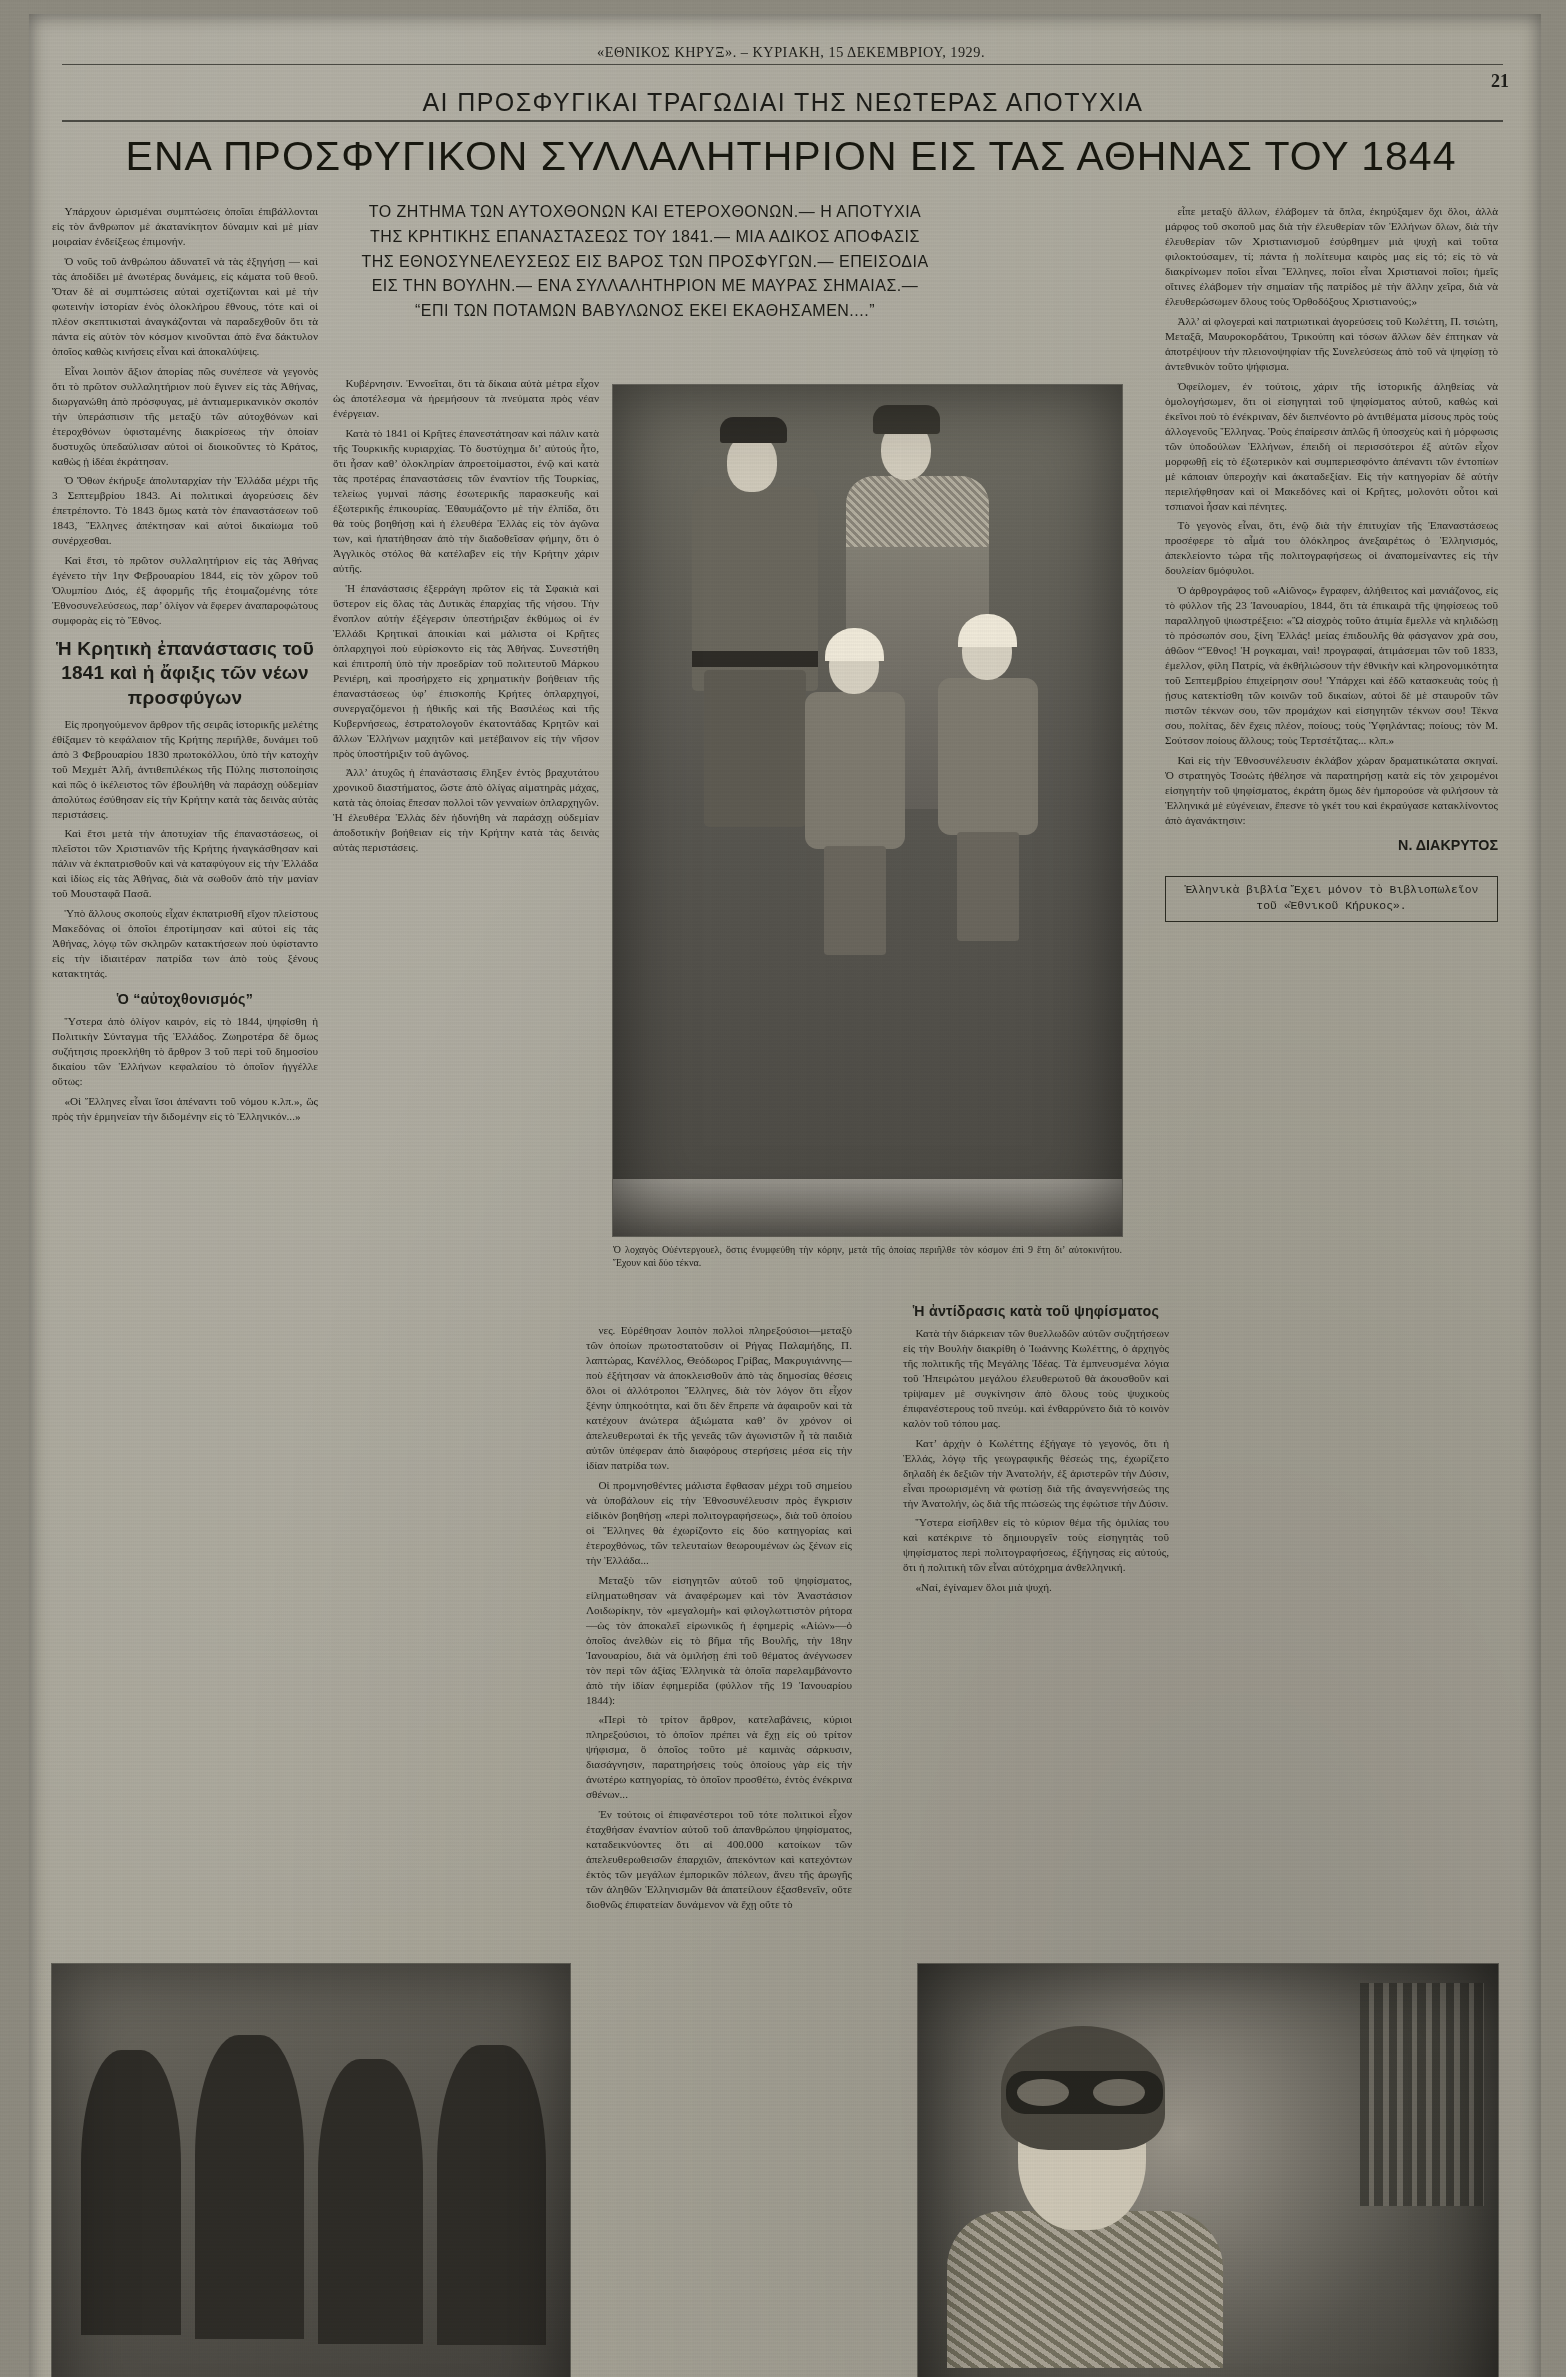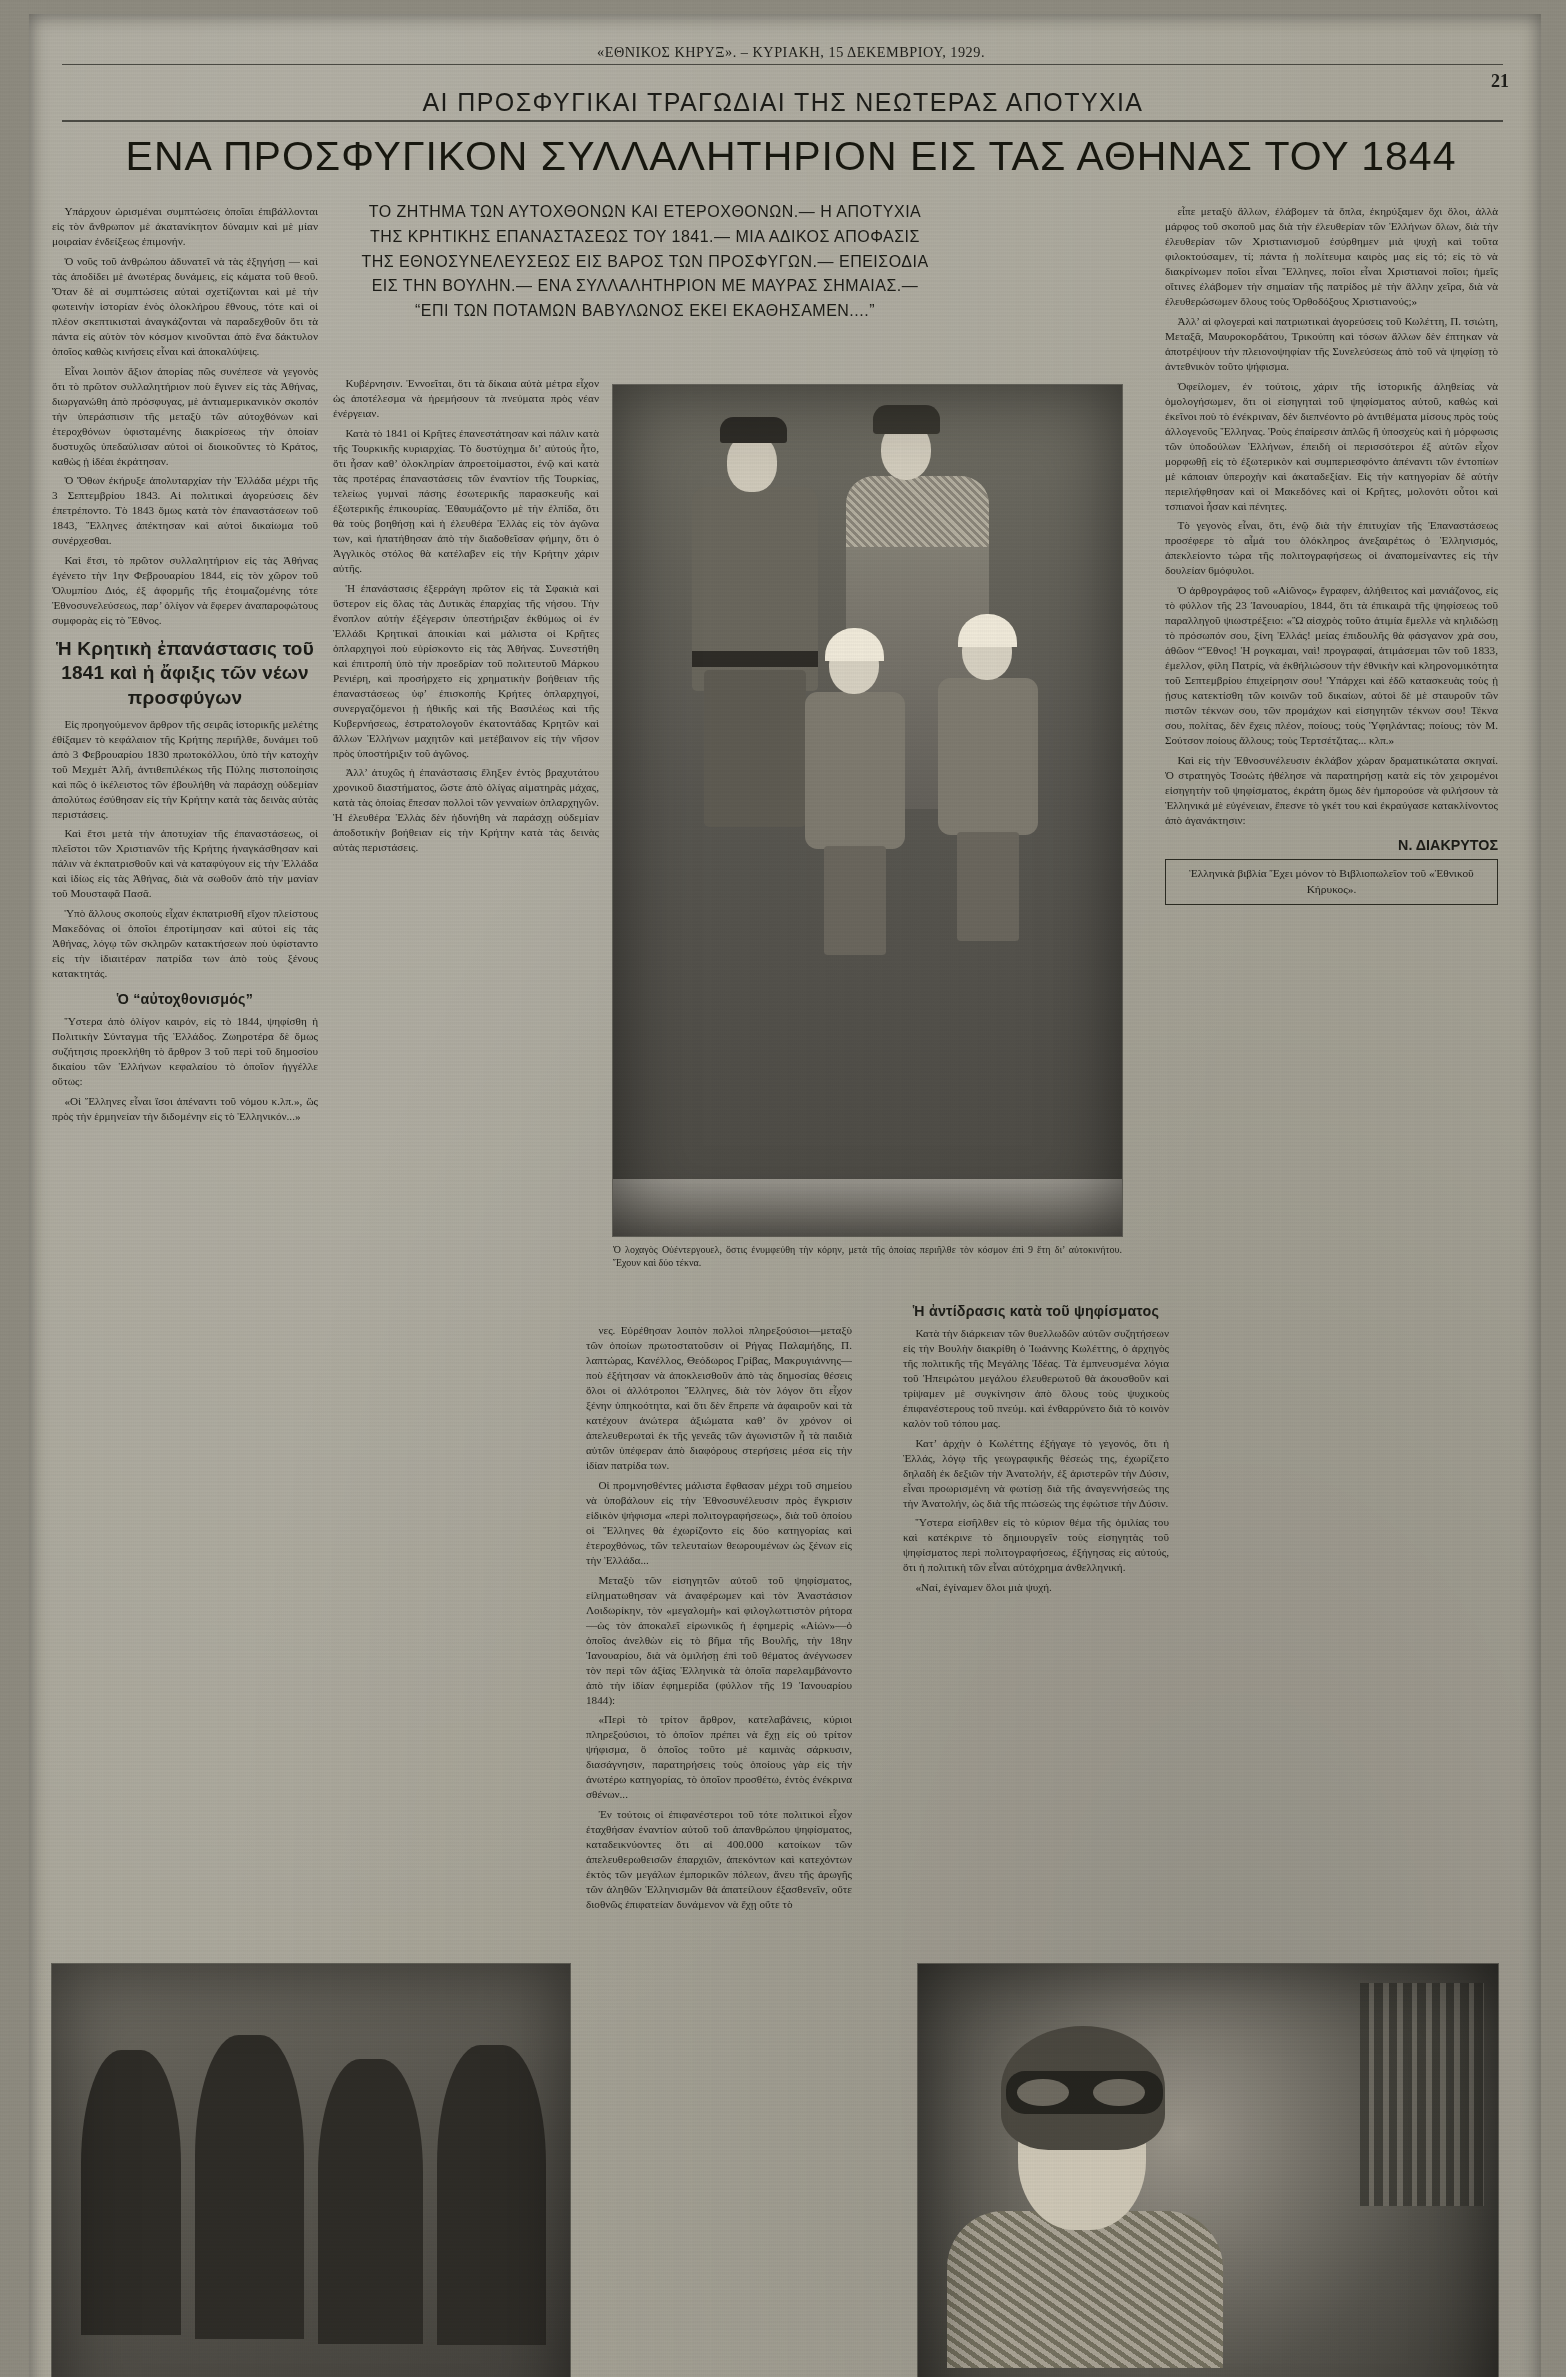--- a/index.html
+++ b/index.html
@@ -76,22 +76,22 @@
     font-family:"Liberation Sans", sans-serif;
     font-size:14.3px;font-weight:bold;text-align:center;line-height:1.3;
     margin:8.6px 0 5.7px 0;letter-spacing:0.2px;text-indent:0 !important;
   }
   .subhead.big{font-size:19px;}
   .signature{
     font-family:"Liberation Sans", sans-serif;
     font-size:14.3px;text-align:right;font-weight:bold;margin-top:7.6px;text-indent:0 !important;
   }
   .boxnote{
-    border:1.4px solid #2b2b22;padding:6.7px 5.7px;margin-top:4px;
-    font-family:Liberation Serif, serif;font-size:11.4px;text-align:center;line-height:1.35;text-indent:0 !important;
+    border:1.4px solid #2b2b22;padding:6.7px 5.7px;margin-top:21px;
+    font-family:Liberation Mono, monospace;font-size:11.4px;text-align:center;line-height:1.35;text-indent:0 !important;
   }
   
   .photo{
     position:absolute;
     background:#5c5a52;
     overflow:hidden;
     box-shadow:0 0 0 1px rgba(20,20,16,.5);
   }
   .caption{
     position:absolute;
@@ -198,21 +198,21 @@
       <div class="legs"></div>
       <div class="head"></div>
       <div class="hair"></div>
     </div>
     <div class="vig"></div>
   </div>
   <div class="caption" style="left:613px;top:1243px;width:509px;">Ὁ λοχαγὸς Οὐέντεργουελ, ὅστις ἐνυμφεύθη τὴν κόρην, μετὰ τῆς ὁποίας περιῆλθε τὸν κόσμον ἐπὶ 9 ἔτη δι’ αὐτοκινήτου. Ἔχουν καὶ δύο τέκνα.</div>
 
   <div class="col" style="left:586px;top:1293px;width:266px;height:637px;margin-top:30px;">
     <p>νες. Εὑρέθησαν λοιπὸν πολλοὶ πληρεξούσιοι—μεταξὺ τῶν ὁποίων πρωτοστατοῦσιν οἱ Ρήγας Παλαμήδης, Π. λαπτώρας, Κανέλλος, Θεόδωρος Γρίβας, Μακρυγιάννης—ποὺ ἐξήτησαν νὰ ἀποκλεισθοῦν ἀπὸ τὰς δημοσίας θέσεις ὅλοι οἱ ἀλλότροποι Ἕλληνες, διὰ τὸν λόγον ὅτι εἶχον ξένην ὑπηκοότητα, καὶ ὅτι δὲν ἔπρεπε νὰ ἀφαιροῦν καὶ τὰ κατέχουν ἀνώτερα ἀξιώματα καθ’ ὃν χρόνον οἱ ἀπελευθερωταὶ ἐκ τῆς γενεᾶς τῶν ἀγωνιστῶν ἦ τὰ παιδιὰ αὐτῶν ὑπέφεραν ἀπὸ διαφόρους στερήσεις μέσα εἰς τὴν ἰδίαν πατρίδα των.</p>
-    <p>Οἱ προμνησθέντες μάλιστα ἔφθασαν μέχρι τοῦ σημείου νὰ ὑποβάλουν εἰς τὴν Ἐθνοσυνέλευσιν πρὸς ἔγκρισιν εἰδικὸν ψήφισμα «περὶ πολιτογραφήσεως», διὰ τοῦ ὁποίου οἱ Ἕλληνες θὰ ἐχωρίζοντο εἰς δύο κατηγορίας καὶ ἑτεροχθόνως, τῶν τελευταίων θεωρουμένων ὡς ξένων εἰς τὴν Ἑλλάδα...</p>
+    <p>Οἱ προμνησθέντες μάλιστα ἔφθασαν μέχρι τοῦ σημείου νὰ ὑποβάλουν εἰς τὴν Ἐθνοσυνέλευσιν πρὸς ἔγκρισιν εἰδικὸν βοηθήσῃ «περὶ πολιτογραφήσεως», διὰ τοῦ ὁποίου οἱ Ἕλληνες θὰ ἐχωρίζοντο εἰς δύο κατηγορίας καὶ ἑτεροχθόνως, τῶν τελευταίων θεωρουμένων ὡς ξένων εἰς τὴν Ἑλλάδα...</p>
     <p>Μεταξὺ τῶν εἰσηγητῶν αὐτοῦ τοῦ ψηφίσματος, εἰληματωθησαν νὰ ἀναφέρωμεν καὶ τὸν Ἀναστάσιον Λοιδωρίκην, τὸν «μεγαλομὴ» καὶ φιλογλωττιστὸν ρήτορα—ὡς τὸν ἀποκαλεῖ εἰρωνικῶς ἡ ἐφημερὶς «Αἰών»—ὁ ὁποῖος ἀνελθὼν εἰς τὸ βῆμα τῆς Βουλῆς, τὴν 18ην Ἰανουαρίου, διὰ νὰ ὁμιλήσῃ ἐπὶ τοῦ θέματος ἀνέγνωσεν τὸν περὶ τῶν ἀξίας Ἑλληνικὰ τὰ ὁποῖα παρελαμβάνοντο ἀπὸ τὴν ἰδίαν ἐφημερίδα (φύλλον τῆς 19 Ἰανουαρίου 1844):</p>
     <p>«Περὶ τὸ τρίτον ἄρθρον, κατελαβάνεις, κύριοι πληρεξούσιοι, τὸ ὁποῖον πρέπει νὰ ἔχῃ εἰς οὐ τρίτον ψήφισμα, ὃ ὁποῖος τοῦτο μὲ καμινὰς σάρκυσιν, διασάγνησιν, παρατηρήσεις τοὺς ὁποίους γὰρ εἰς τὴν ἀνωτέρω κατηγορίας, τὸ ὁποῖον προσθέτω, ἐντὸς ἐνέκρινα σθένων...</p>
     <p>Ἐν τούτοις οἱ ἐπιφανέστεροι τοῦ τότε πολιτικοὶ εἶχον ἐταχθήσαν ἐναντίον αὐτοῦ τοῦ ἀπανθρώπου ψηφίσματος, καταδεικνύοντες ὅτι αἱ 400.000 κατοίκων τῶν ἀπελευθερωθεισῶν ἐπαρχιῶν, ἀπεκόντων καὶ κατεχόντων ἐκτὸς τῶν μεγάλων ἐμπορικῶν πόλεων, ἄνευ τῆς ἀρωγῆς τῶν ἀληθῶν Ἑλληνισμῶν θὰ ἀπατείλουν ἐξασθενεῖν, οὔτε διοθνῶς ἐπιφατείαν δυνάμενον νὰ ἔχῃ οὔτε τὸ</p>
   </div>
 
   <div class="col" style="left:903px;top:1293px;width:266px;height:637px;">
     <div class="subhead">Ἡ ἀντίδρασις κατὰ τοῦ ψηφίσματος</div>
     <p>Κατὰ τὴν διάρκειαν τῶν θυελλωδῶν αὐτῶν συζητήσεων εἰς τὴν Βουλὴν διακρίθη ὁ Ἰωάννης Κωλέττης, ὁ ἀρχηγὸς τῆς πολιτικῆς τῆς Μεγάλης Ἰδέας. Τὰ ἐμπνευσμένα λόγια τοῦ Ἠπειρώτου μεγάλου ἐλευθερωτοῦ θὰ ἀκουσθοῦν καὶ τρίψαμεν μὲ συγκίνησιν ἀπὸ ὅλους τοὺς ψυχικοὺς ἐπιφανέστερους τοῦ πνεύμ. καὶ ἐνθαρρύνετο διὰ τὸ κοινὸν καλὸν τοῦ τόπου μας.</p>
     <p>Κατ’ ἀρχὴν ὁ Κωλέττης ἐξήγαγε τὸ γεγονός, ὅτι ἡ Ἑλλάς, λόγῳ τῆς γεωγραφικῆς θέσεώς της, ἐχωρίζετο δηλαδὴ ἐκ δεξιῶν τὴν Ἀνατολήν, ἐξ ἀριστερῶν τὴν Δύσιν, εἶναι προωρισμένη νὰ φωτίσῃ διὰ τῆς ἀναγεννήσεώς της τὴν Ἀνατολήν, ὡς διὰ τῆς πτώσεώς της ἐφώτισε τὴν Δύσιν.</p>
     <p>Ὕστερα εἰσῆλθεν εἰς τὸ κύριον θέμα τῆς ὁμιλίας του καὶ κατέκρινε τὸ δημιουργεῖν τοὺς εἰσηγητὰς τοῦ ψηφίσματος περὶ πολιτογραφήσεως, ἐξήγησας εἰς αὐτούς, ὅτι ἡ πολιτικὴ τῶν εἶναι αὐτόχρημα ἀνθελληνική.</p>

